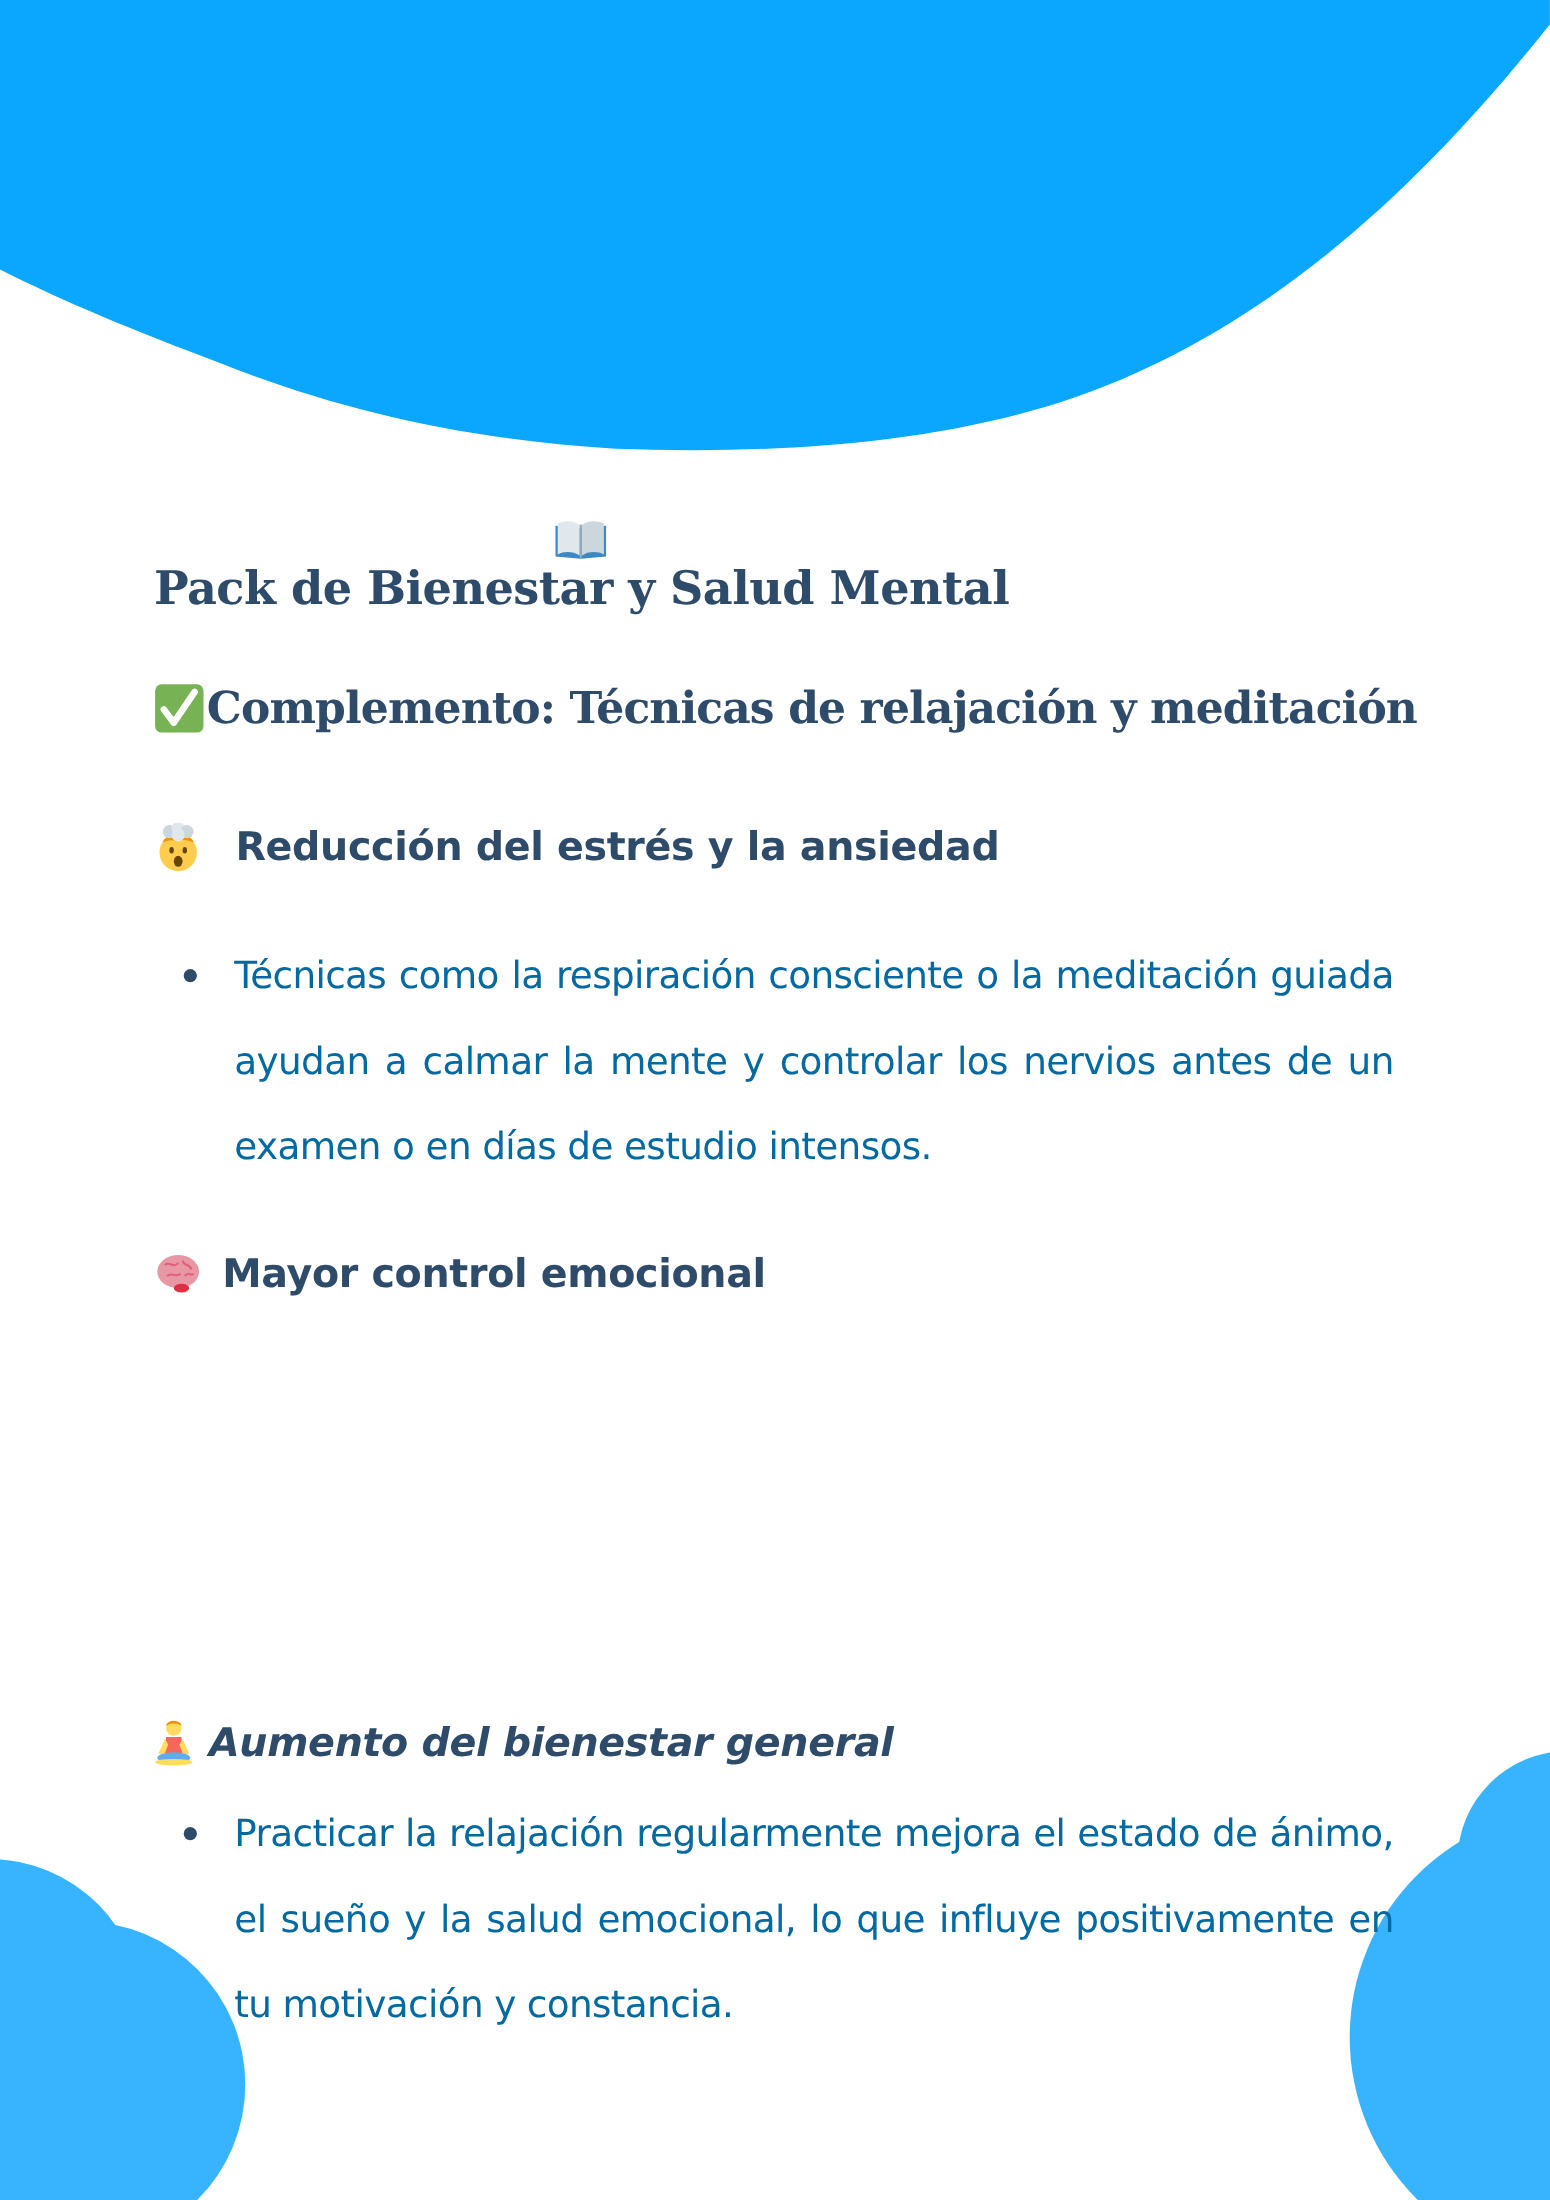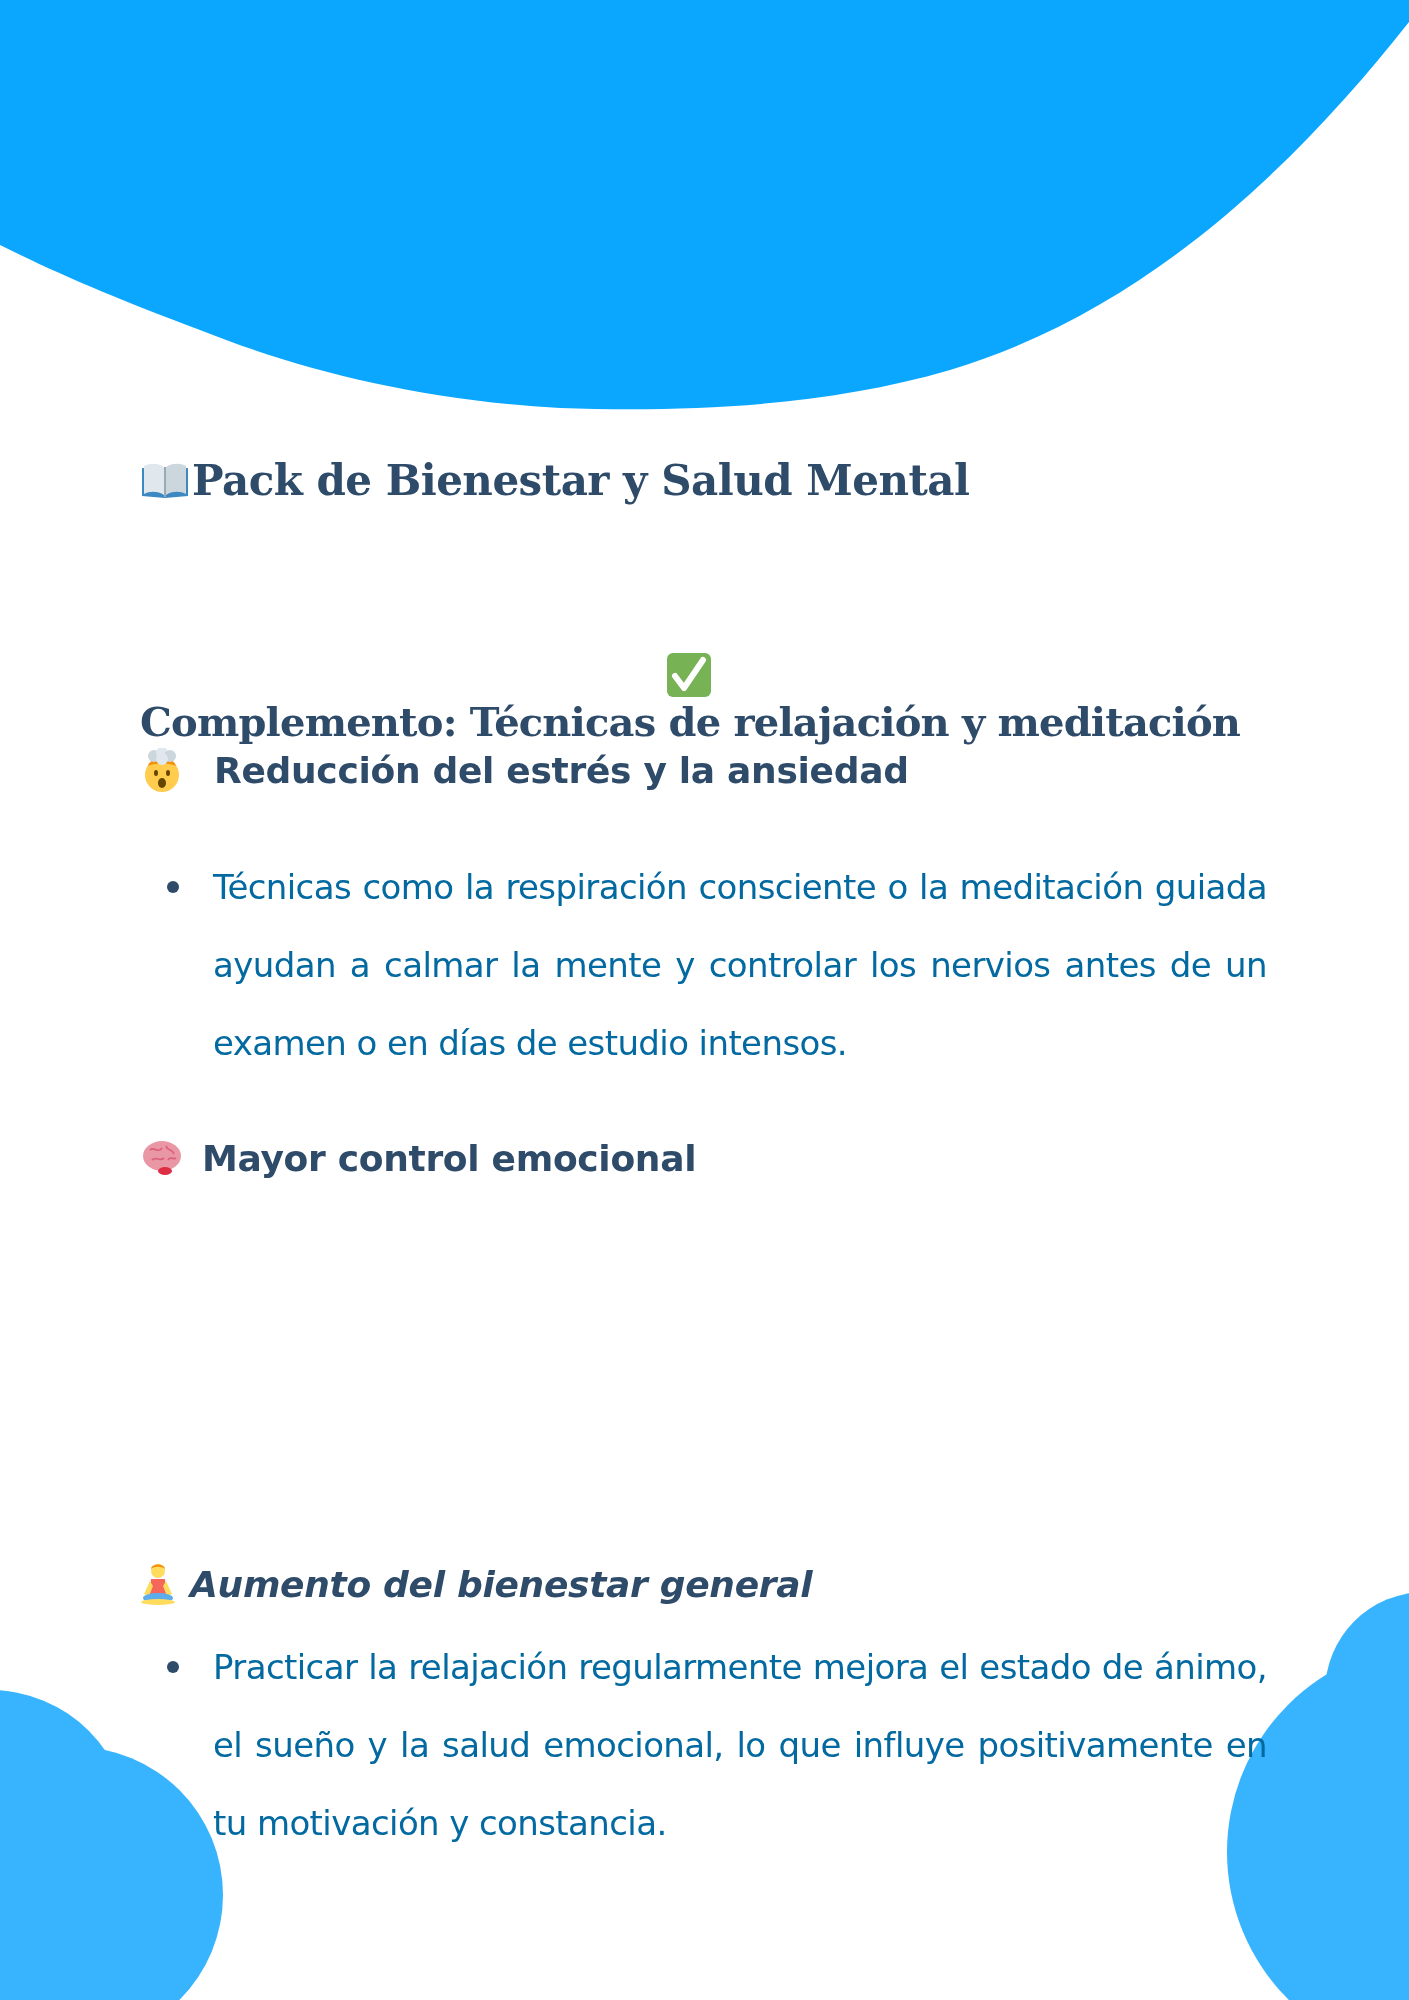--- a/index.html
+++ b/index.html
@@ -30,22 +30,22 @@
     .title {
       position: absolute;
       left: 140px;
       font-family: "DejaVu Serif", serif;
       font-weight: bold;
       color: #2f4b6a;
       white-space: nowrap;
       display: flex;
       align-items: center;
     }
-    .title-main { top: 456px; font-size: 42px; letter-spacing: -0.5px; }
-    .title-sub { top: 652px; font-size: 40px; letter-spacing: -0.8px; flex-direction: column; }
+    .title-main { top: 472px; font-size: 42px; letter-spacing: -0.5px; flex-direction: column; }
+    .title-sub { top: 620px; font-size: 40px; letter-spacing: -0.8px; }
     .title .icon { display: inline-block; margin-right: 2px; }
 
     .section-heading {
       position: absolute;
       left: 140px;
       display: flex;
       align-items: center;
       font-family: "DejaVu Sans", sans-serif;
       font-weight: bold;
       font-size: 36px;

